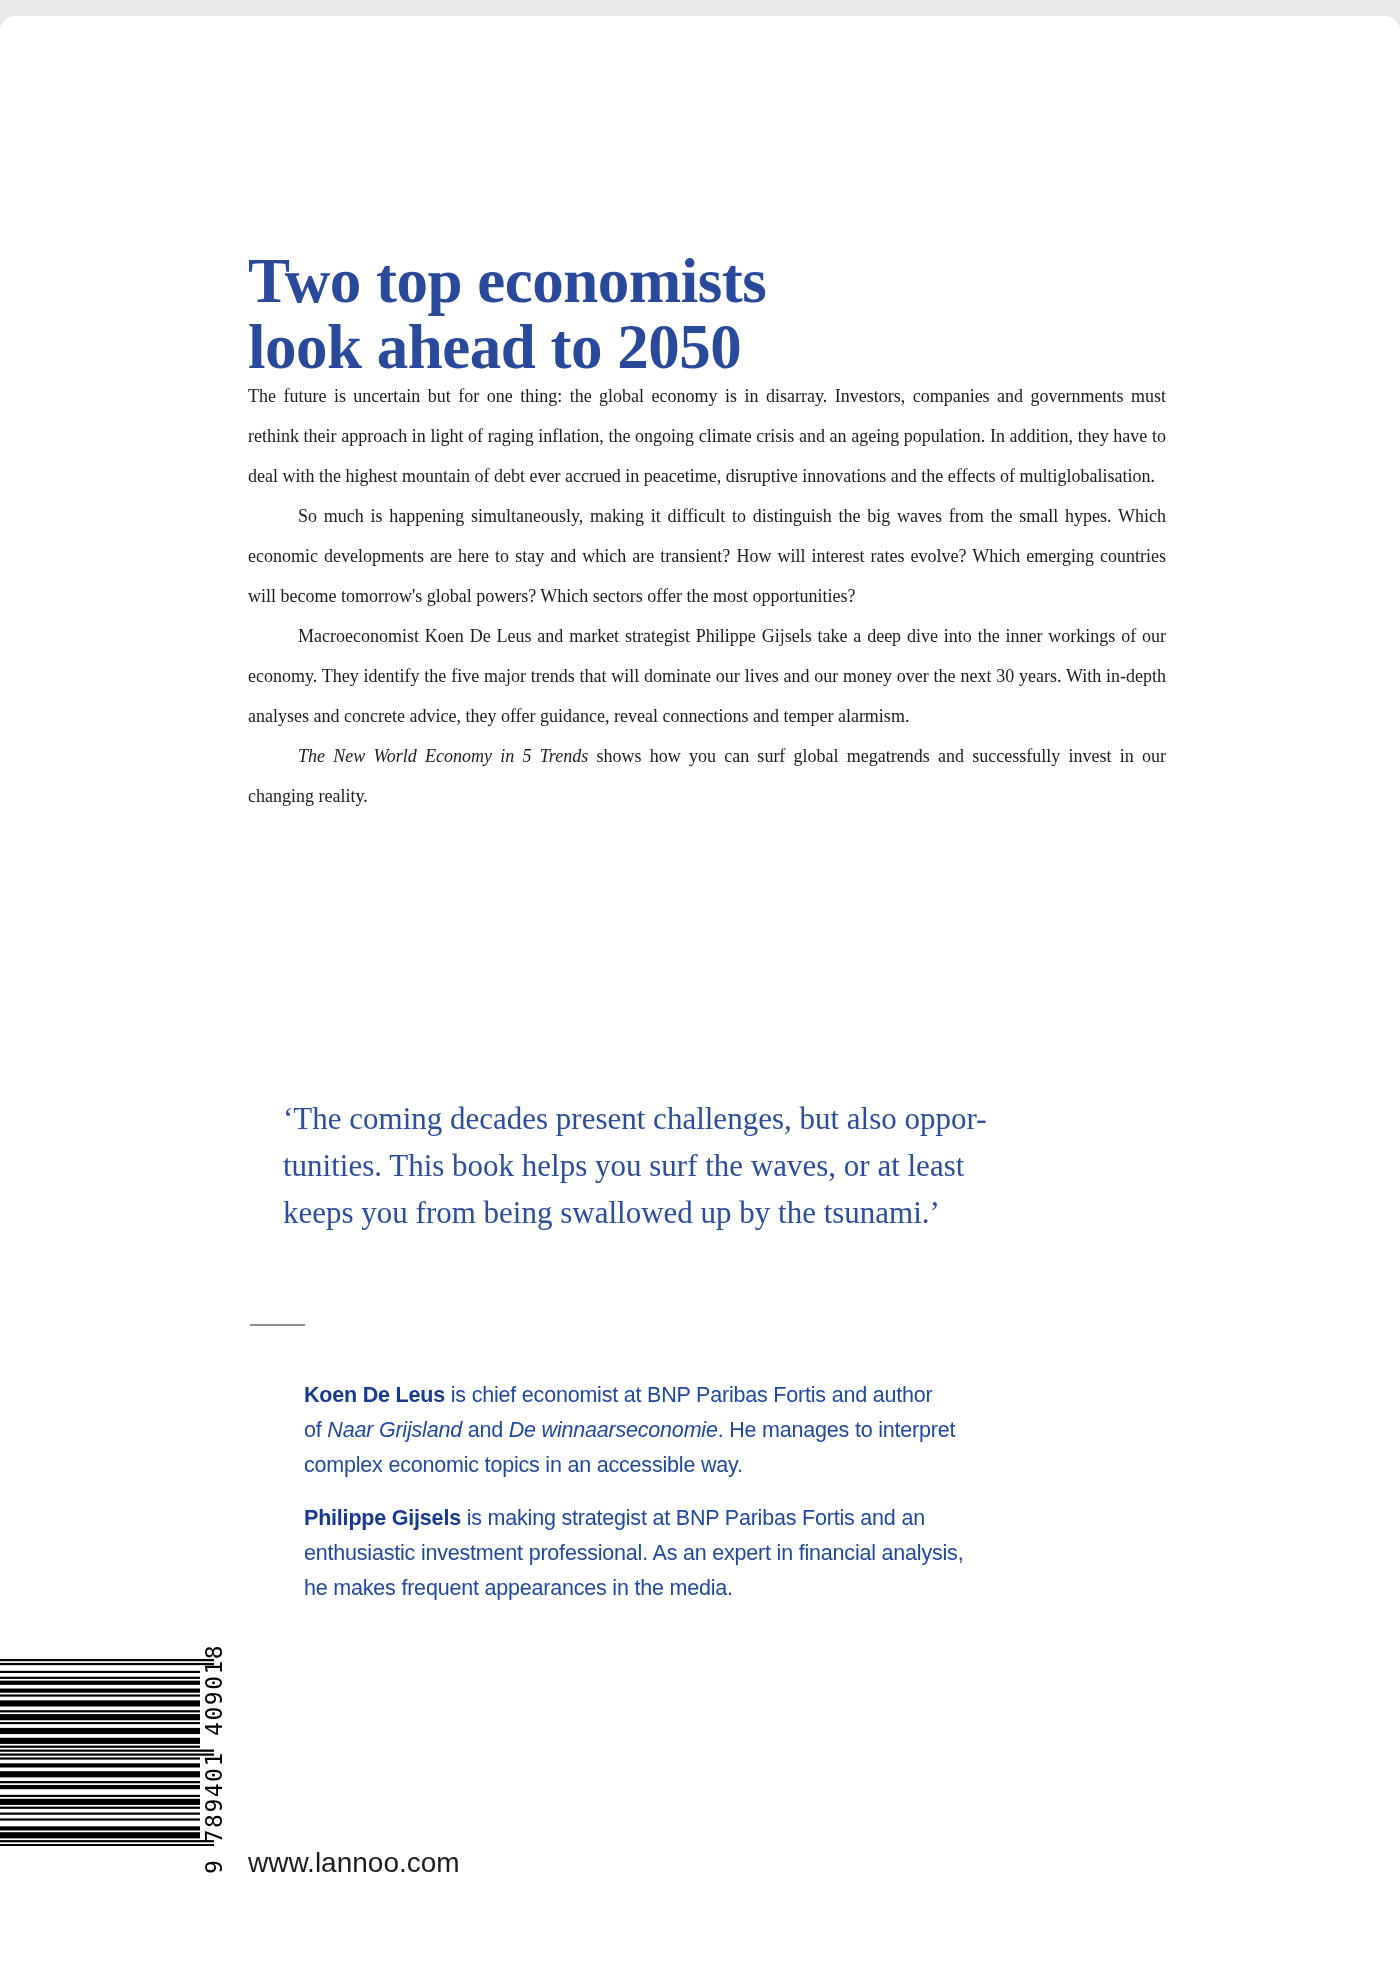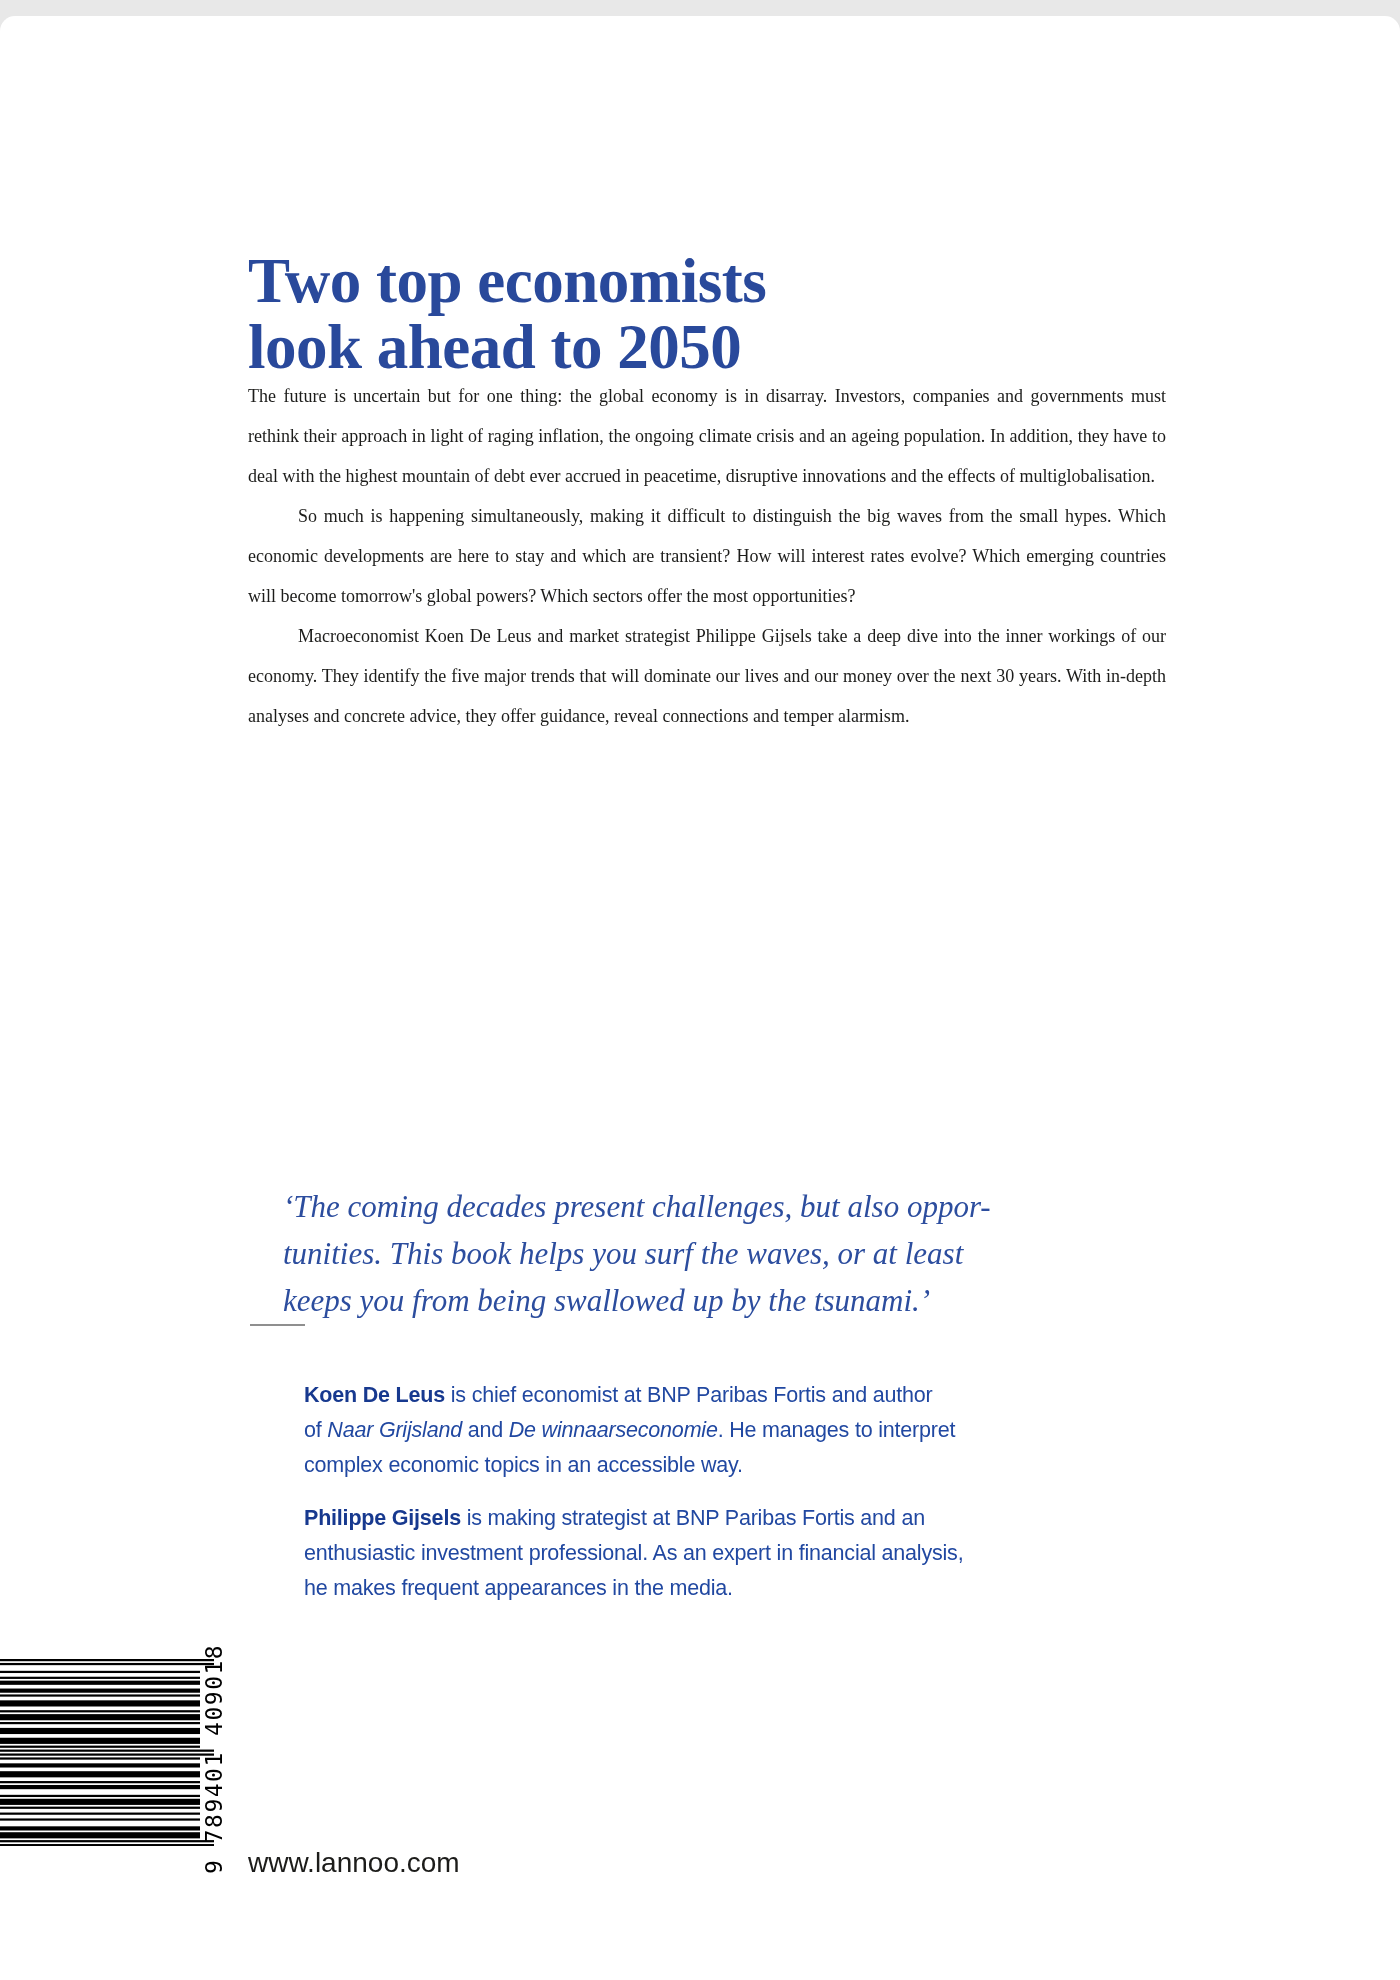--- a/index.html
+++ b/index.html
@@ -23,22 +23,21 @@
   }
   .body-copy{
     position:absolute;left:248px;top:360px;width:918px;
     font-size:18px;line-height:40px;
     color:var(--body);
     text-align:justify;
   }
   .body-copy p{margin:0;}
   .body-copy p.indent{text-indent:50px;}
   .pull-quote{
-    position:absolute;left:283px;top:1167px;
-    font-style:italic;
+    position:absolute;left:283px;top:1079px;
     font-size:31px;line-height:47px;
     color:var(--quote);
     white-space:pre-line;
   }
   .divider{
     position:absolute;left:250px;top:1308px;
     width:55px;height:2px;background:var(--rule);
   }
   .bios{
     position:absolute;left:304px;top:1362px;width:760px;
@@ -73,20 +72,21 @@
 
 <div class="page">
 
   <h1 class="page-title">Two top economists
 look ahead to 2050</h1>
 
   <div class="body-copy">
     <p><span>The future is uncertain but for one thing: the global economy is in disarray. Investors, companies and governments must rethink their approach in light of raging inflation, the ongoing climate crisis and an ageing population. In addition, they have to deal with the highest mountain of debt ever accrued in peacetime, disruptive innovations and the effects of multiglobalisation.</span></p>
     <p class="indent"><span>So much is happening simultaneously, making it difficult to distinguish the big waves from the small hypes. Which economic developments are here to stay and which are transient? How will interest rates evolve? Which emerging countries will become tomorrow's global powers? Which sectors offer the most opportunities?</span></p>
     <p class="indent"><span>Macroeconomist Koen De Leus and market strategist Philippe Gijsels take a deep dive into the inner workings of our economy. They identify the five major trends that will dominate our lives and our money over the next 30 years. With in-depth analyses and concrete advice, they offer guidance, reveal connections and temper alarmism.</span></p>
+    <p class="indent"><span style="font-style: italic;">The New World Economy in 5 Trends</span><span> shows how you can surf global megatrends and successfully invest in our changing reality.</span></p>
   </div>
 
   <div class="pull-quote">‘The coming decades present challenges, but also oppor-
 tunities. This book helps you surf the waves, or at least
 keeps you from being swallowed up by the tsunami.’</div>
 
   <div class="divider"></div>
 
   <div class="bios">
     <p class="bio"><span class="seg-b" style="font-weight: bold;">Koen De Leus</span><span> is chief economist at BNP Paribas Fortis and author</span><br><span>of </span><span style="font-style: italic;">Naar Grijsland</span><span> and </span><span style="font-style: italic;">De winnaarseconomie</span><span>. He manages to interpret</span><br><span>complex economic topics in an accessible way.</span></p>

